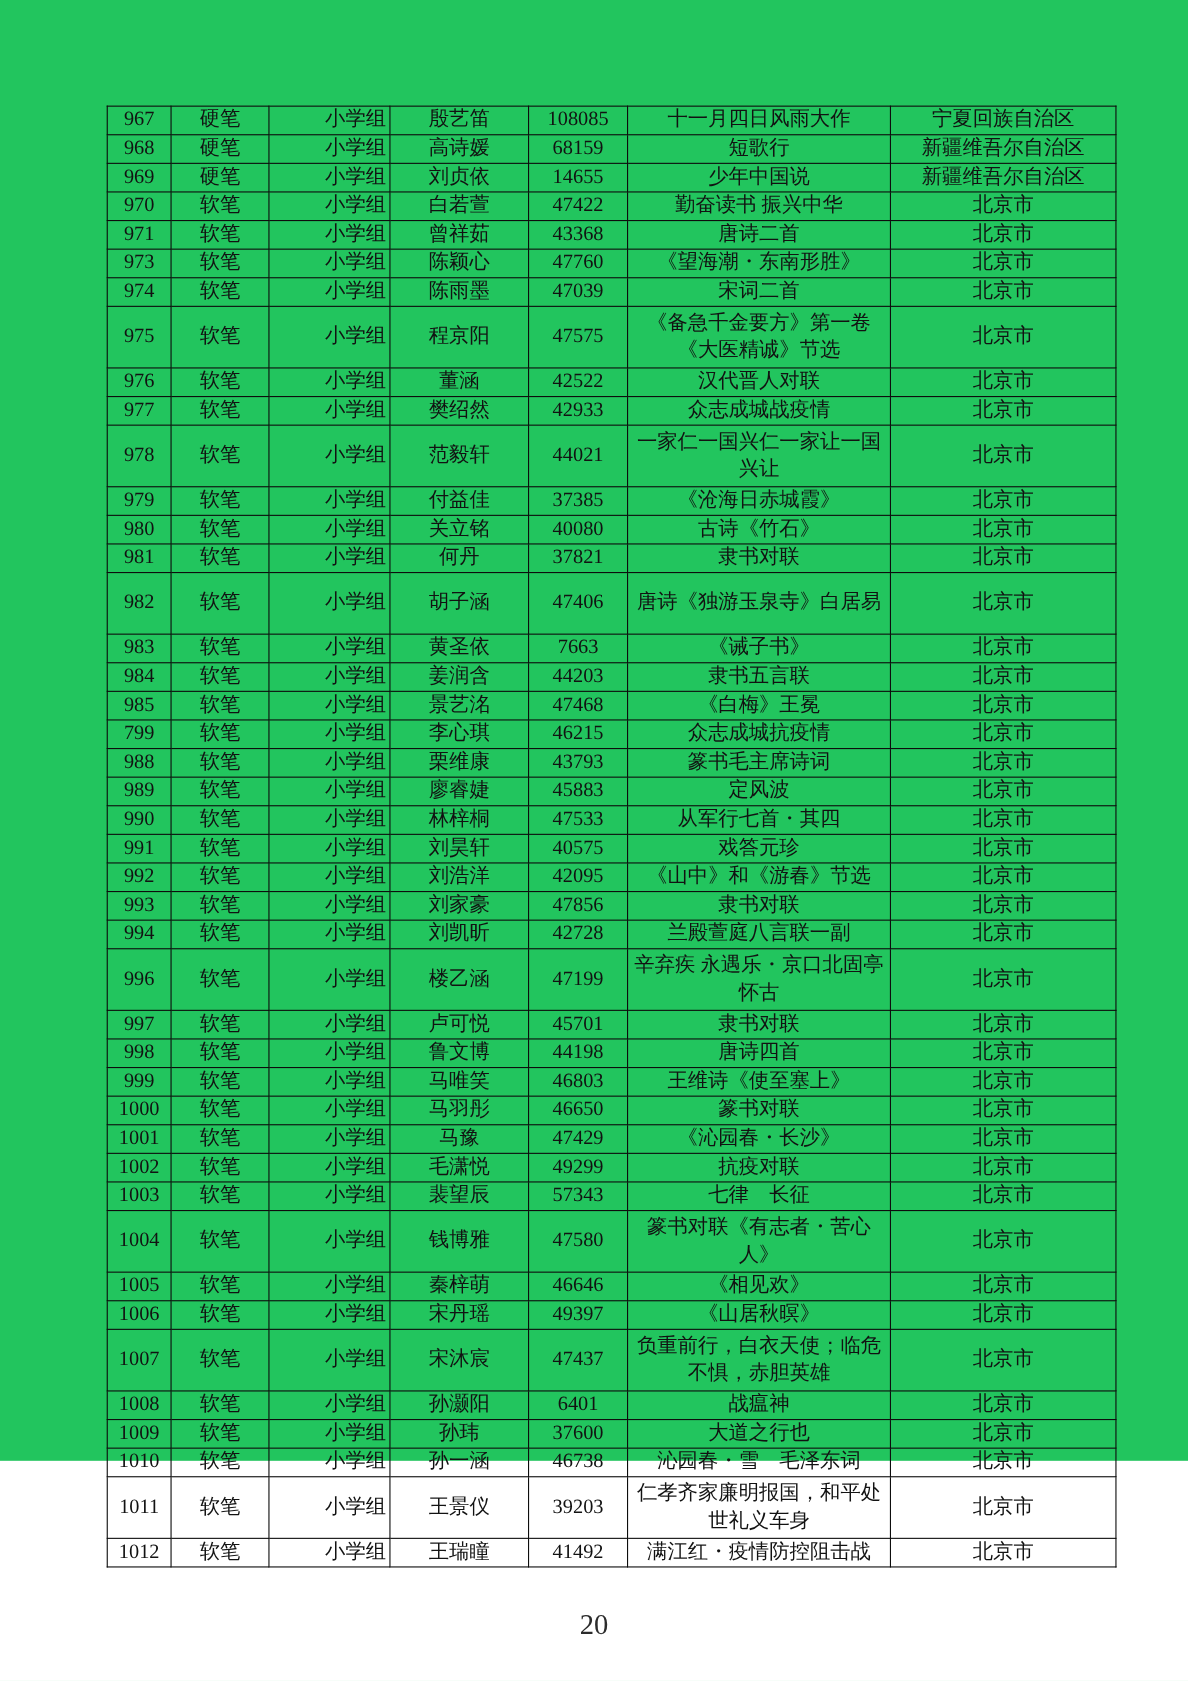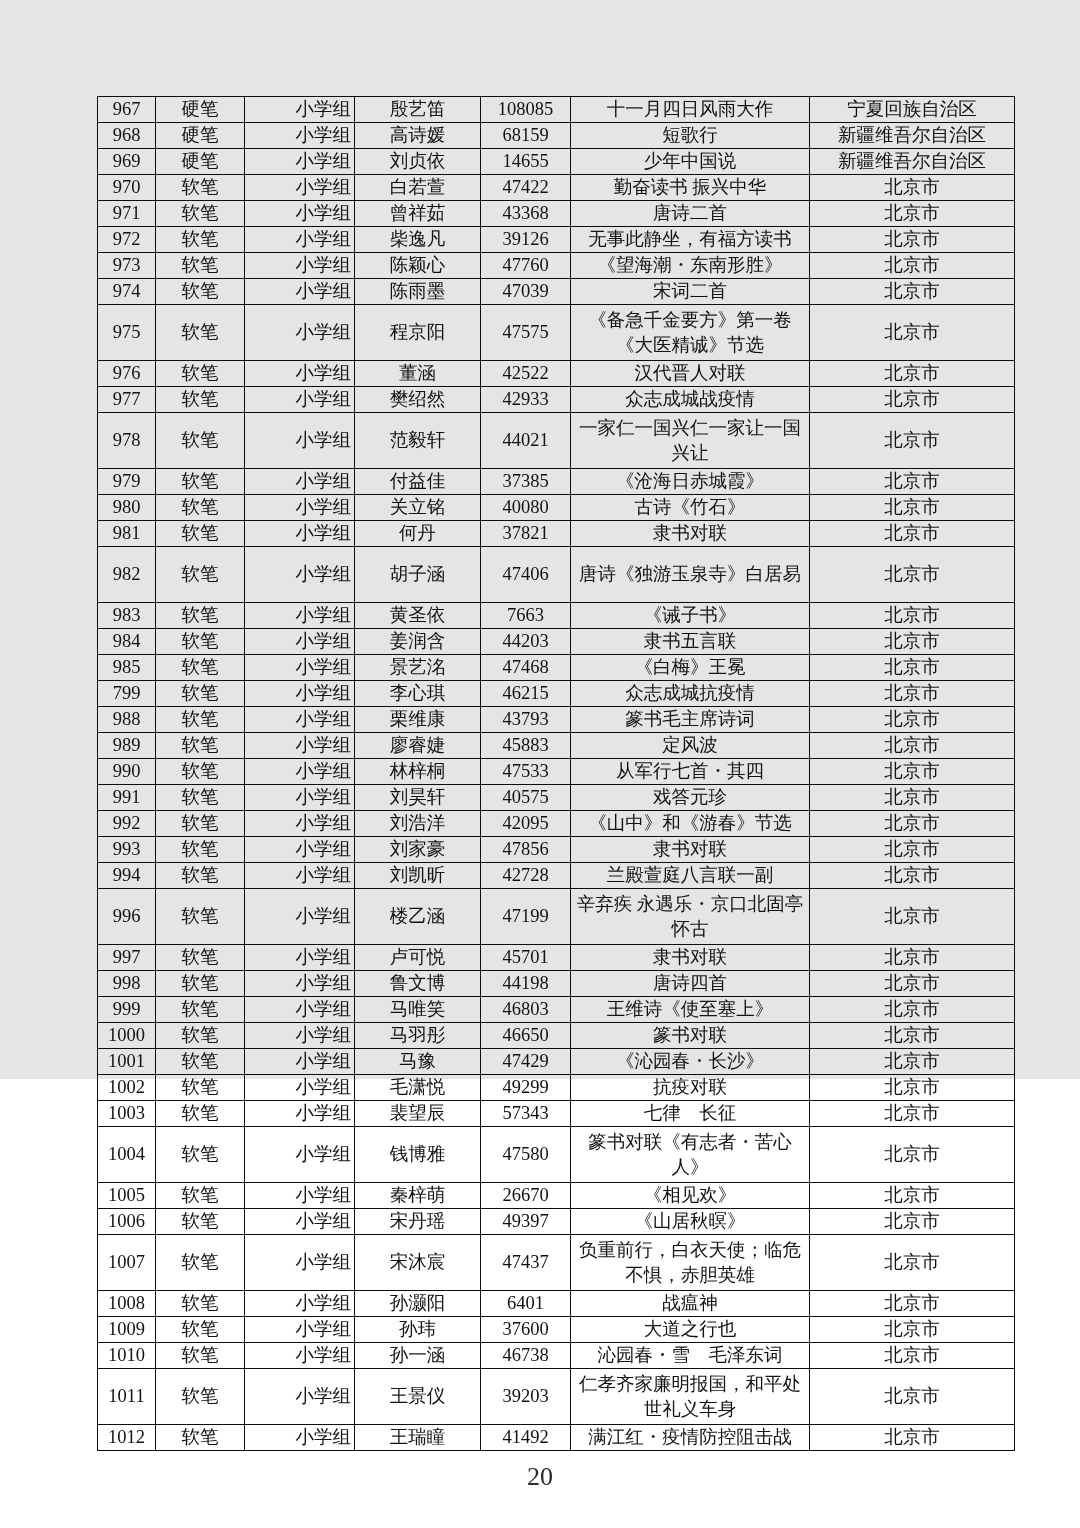--- a/index.html
+++ b/index.html
@@ -14,22 +14,22 @@
     position: relative;
     font-family: "Liberation Serif", "DejaVu Serif", serif;
     color: #000000;
     overflow: hidden;
   }
   #page {
     position: absolute;
     left: 0;
     top: 0;
     width: 1080px;
-    height: 1079px;
-    background: #e5e5e5;
+    height: 1328px;
+    background: #22c55e;
   }
   #roster-table {
     position: absolute;
     left: 97px;
     top: 96px;
     width: 868px;
     border-collapse: collapse;
     table-layout: fixed;
   }
   #roster-table td {
@@ -111,29 +111,20 @@
         <tr class="single">
           <td class="c-idx">971</td>
           <td class="c-type">软笔</td>
           <td class="c-group">小学组</td>
           <td class="c-name">曾祥茹</td>
           <td class="c-num">43368</td>
           <td class="c-work">唐诗二首</td>
           <td class="c-region">北京市</td>
         </tr>
         <tr class="single">
-          <td class="c-idx">972</td>
-          <td class="c-type">软笔</td>
-          <td class="c-group">小学组</td>
-          <td class="c-name">柴逸凡</td>
-          <td class="c-num">39126</td>
-          <td class="c-work">无事此静坐，有福方读书</td>
-          <td class="c-region">北京市</td>
-        </tr>
-        <tr class="single">
           <td class="c-idx">973</td>
           <td class="c-type">软笔</td>
           <td class="c-group">小学组</td>
           <td class="c-name">陈颖心</td>
           <td class="c-num">47760</td>
           <td class="c-work">《望海潮・东南形胜》</td>
           <td class="c-region">北京市</td>
         </tr>
         <tr class="single">
           <td class="c-idx">974</td>
@@ -394,21 +385,21 @@
           <td class="c-name">钱博雅</td>
           <td class="c-num">47580</td>
           <td class="c-work">篆书对联《有志者・苦心人》</td>
           <td class="c-region">北京市</td>
         </tr>
         <tr class="single">
           <td class="c-idx">1005</td>
           <td class="c-type">软笔</td>
           <td class="c-group">小学组</td>
           <td class="c-name">秦梓萌</td>
-          <td class="c-num">26670</td>
+          <td class="c-num">46646</td>
           <td class="c-work">《相见欢》</td>
           <td class="c-region">北京市</td>
         </tr>
         <tr class="single">
           <td class="c-idx">1006</td>
           <td class="c-type">软笔</td>
           <td class="c-group">小学组</td>
           <td class="c-name">宋丹瑶</td>
           <td class="c-num">49397</td>
           <td class="c-work">《山居秋暝》</td>

